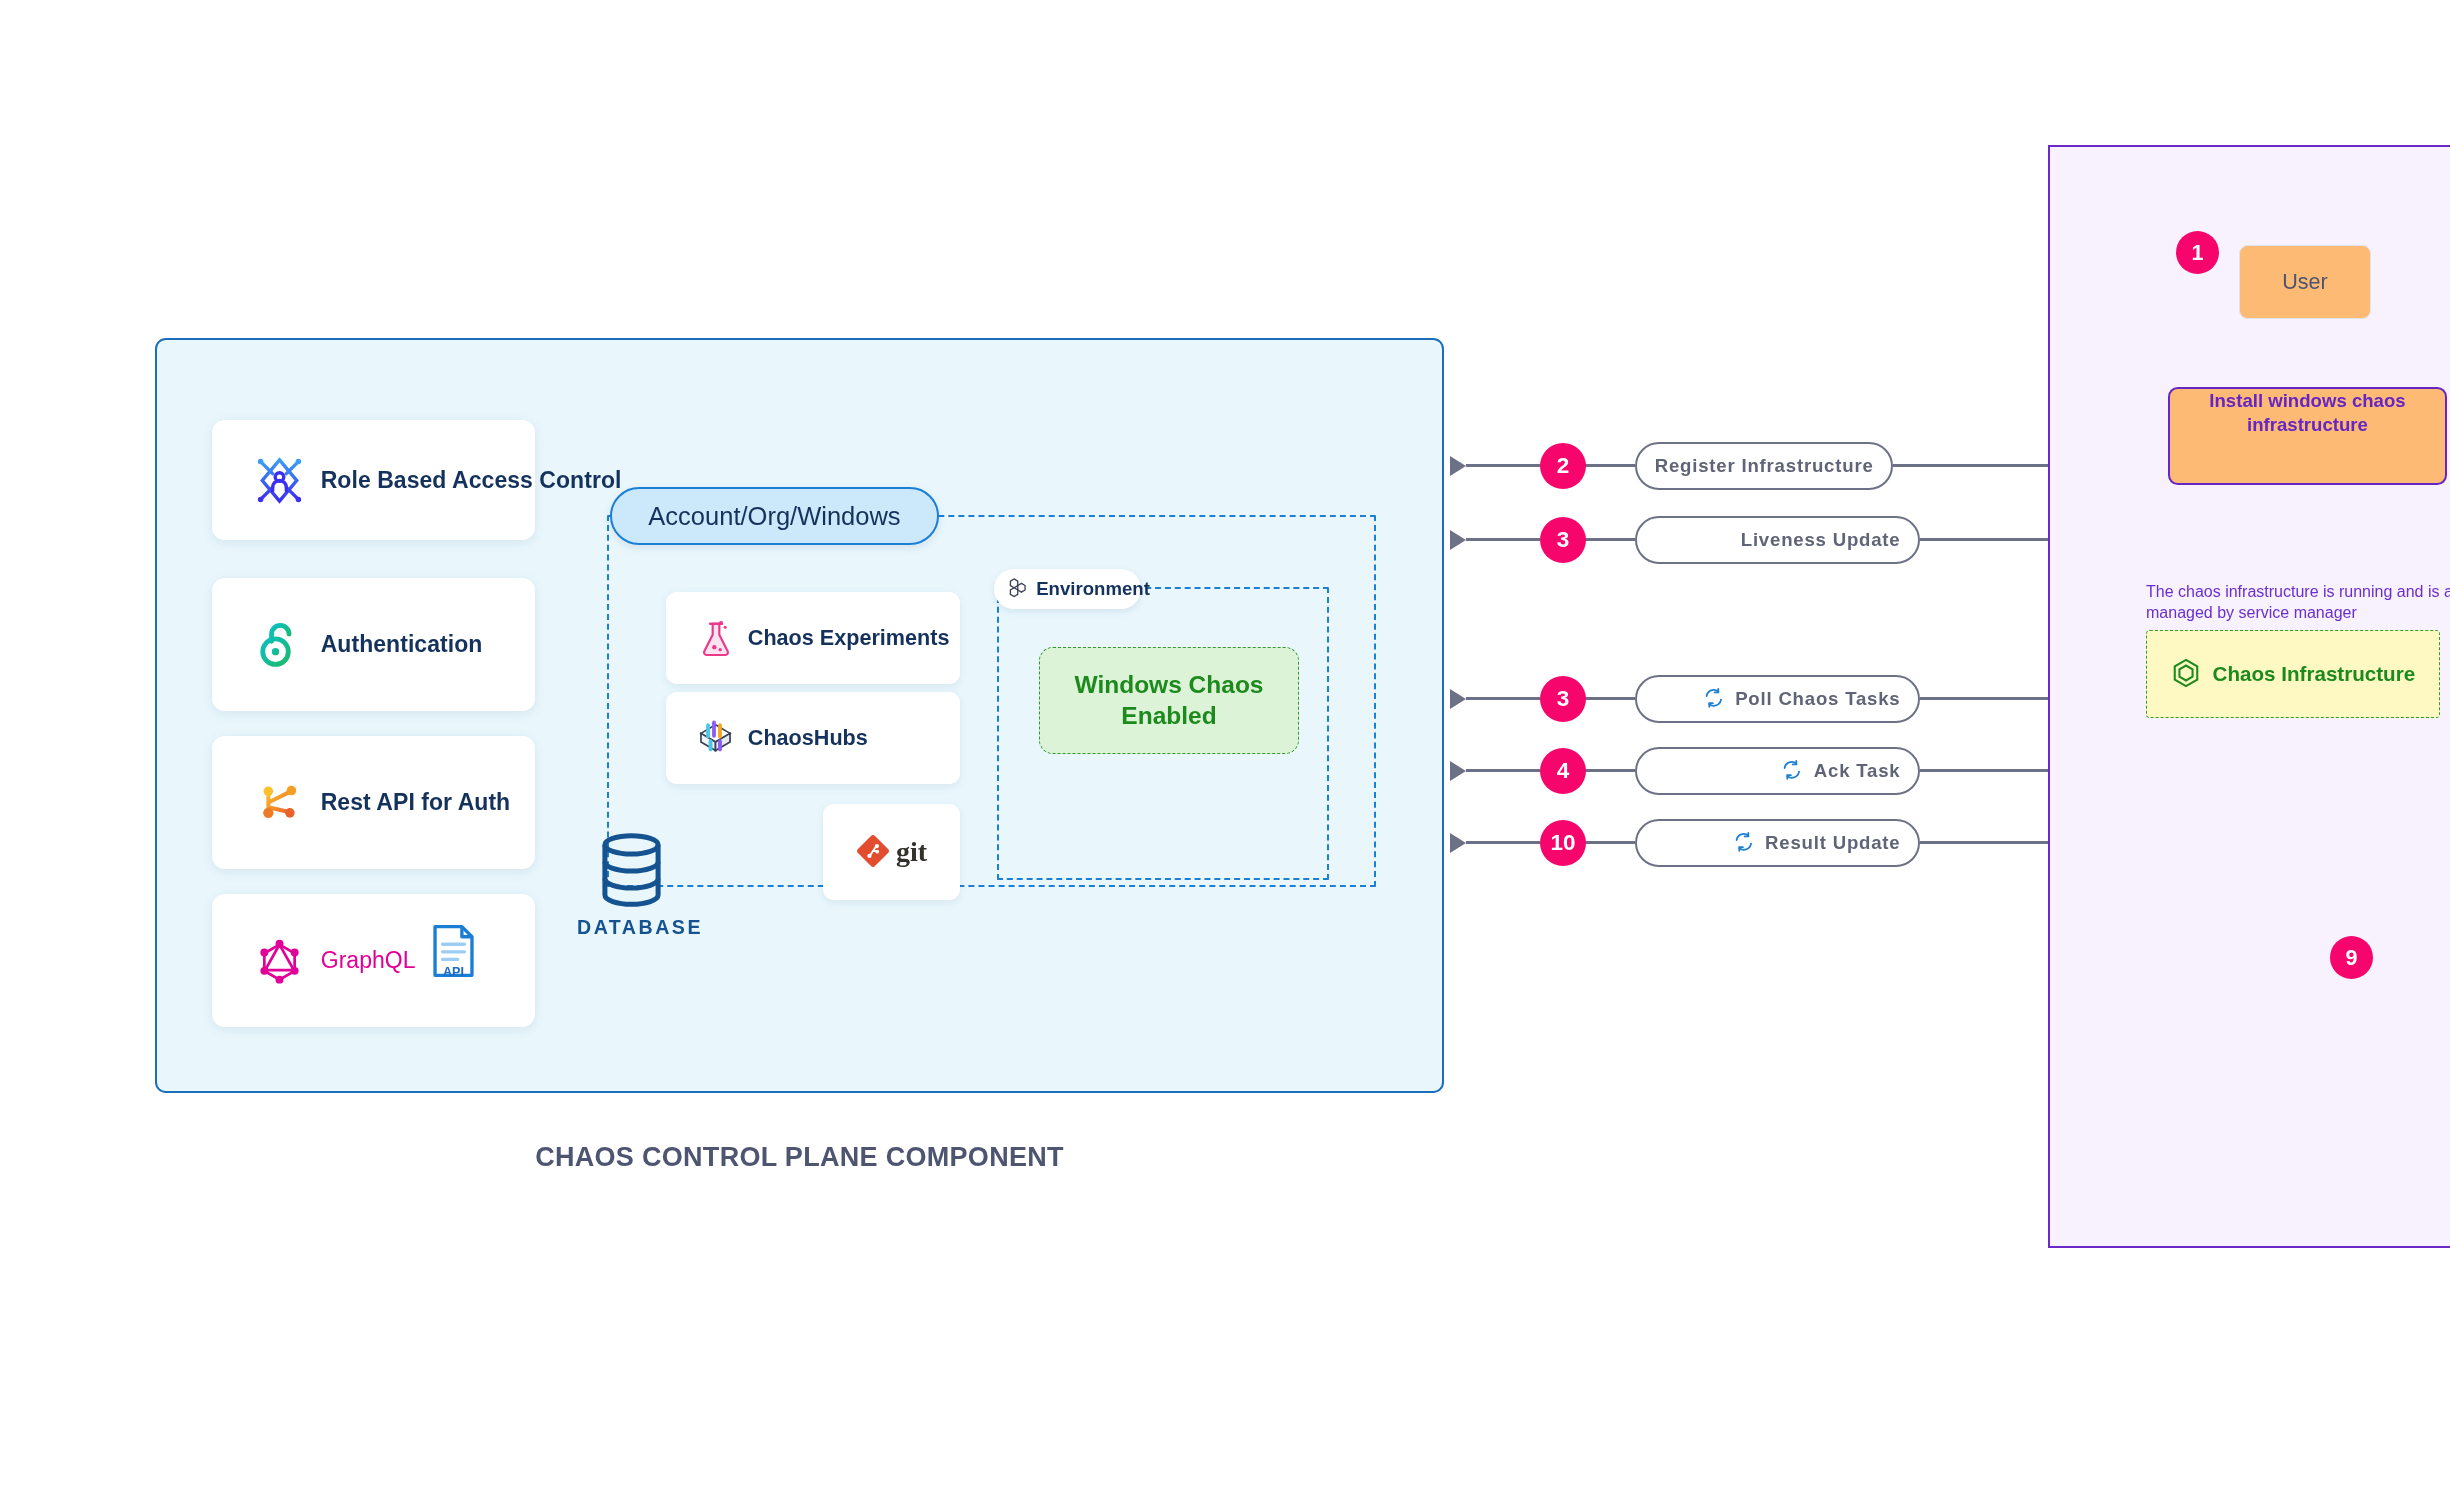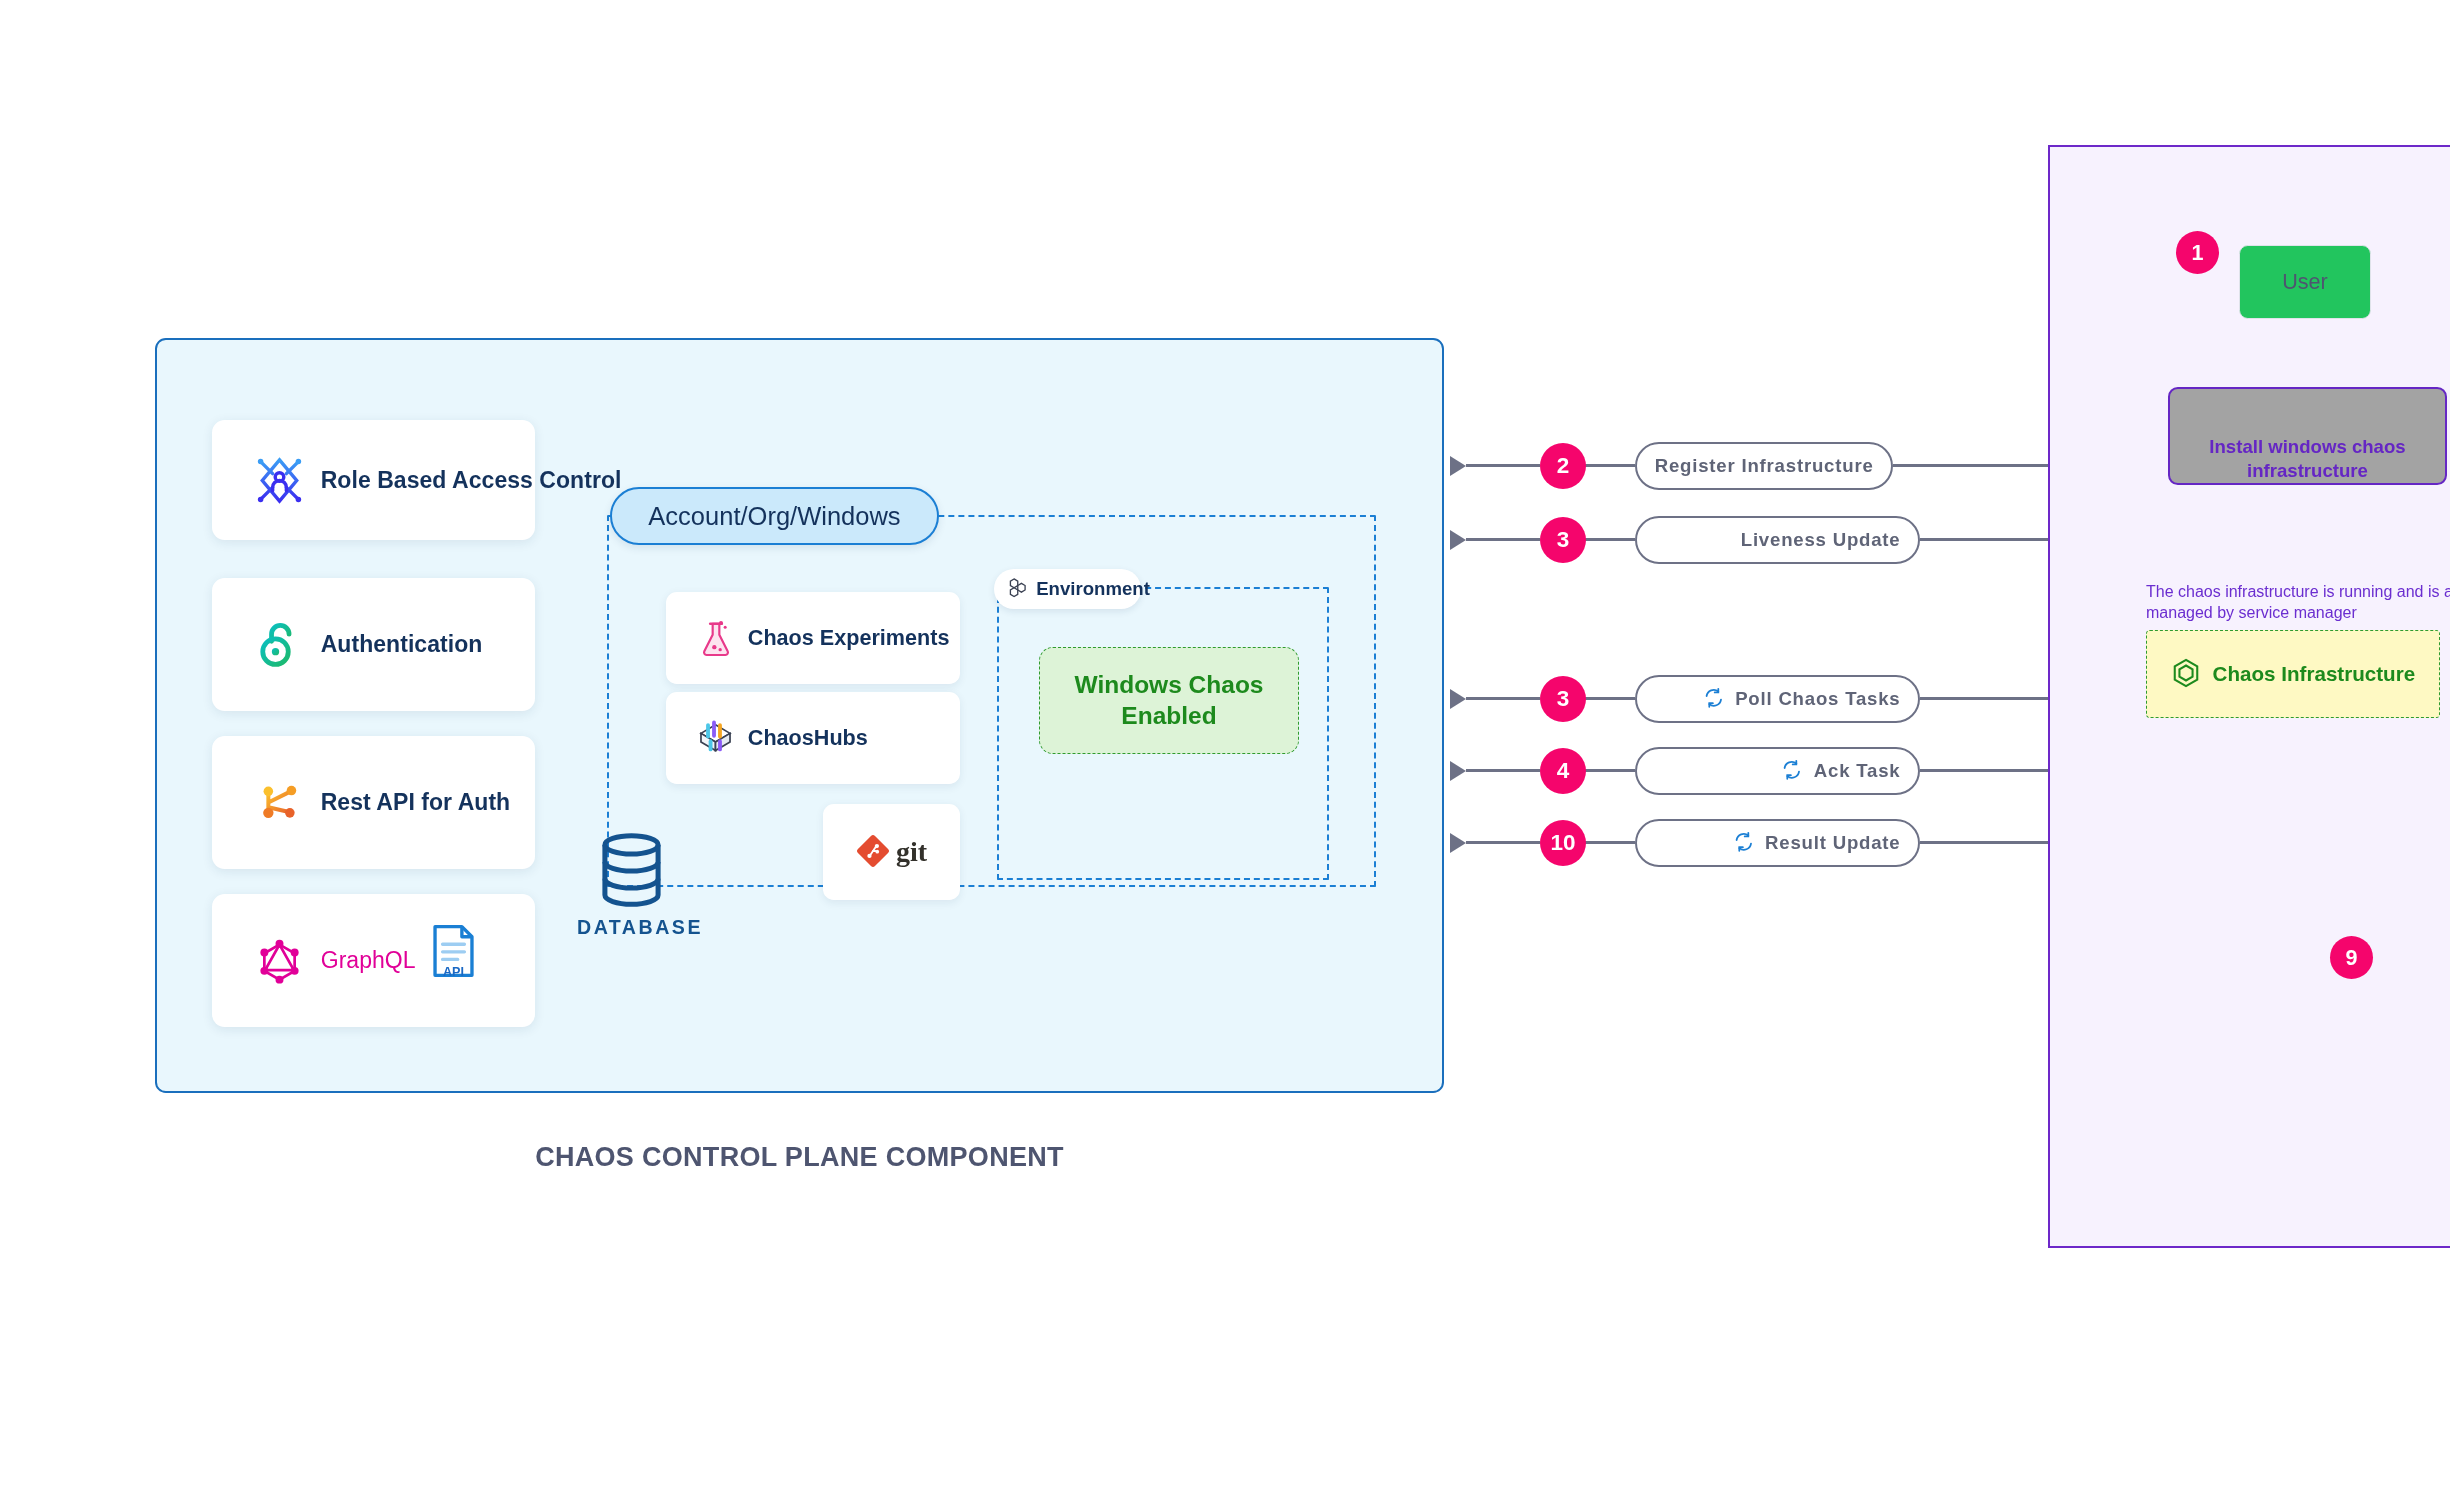--- a/index.html
+++ b/index.html
@@ -115,28 +115,28 @@
   #exec-title{
     left:2048px;top:1313px;width:1593px;text-align:center;
     font-size:27px;font-weight:700;color:#4e5570;letter-spacing:0.3px;
   }
 
   .pbadge{
     position:absolute;width:43px;height:43px;border-radius:50%;background:#f5056c;color:#fff;
     display:flex;align-items:center;justify-content:center;font-size:21.6px;font-weight:700;z-index:6;
   }
   .pnode{
-    position:absolute;background:#a3a3a3;border:2.9px solid #6526c4;border-radius:9.8px;
-    display:flex;align-items:flex-end;justify-content:center;text-align:center;box-sizing:border-box;z-index:4;
+    position:absolute;background:#fdba74;border:2.9px solid #6526c4;border-radius:9.8px;
+    display:flex;align-items:flex-start;justify-content:center;text-align:center;box-sizing:border-box;z-index:4;
   }
   .pnode .lbl{font-size:18.6px;font-weight:700;color:#6526c4;line-height:1.28;}
   .note{position:absolute;font-size:16px;color:#6b2ed0;line-height:1.32;z-index:5;}
 
   #user-box{
-    left:2239px;top:245px;width:132px;height:74px;background:#22c55e;
+    left:2239px;top:245px;width:132px;height:74px;background:#fdba74;
     border:1.5px solid #dfe3ea;border-radius:8.8px;display:flex;align-items:center;justify-content:center;
     box-sizing:border-box;z-index:4;
   }
   #user-box .lbl{font-size:21.6px;color:#4e5570;}
   #badge-1{left:2176px;top:231px;}
 
   #install-box{left:2168px;top:387px;width:279px;height:98px;}
   #note-infra{left:2146px;top:581px;width:412px;}
 
   #chaos-infra{

